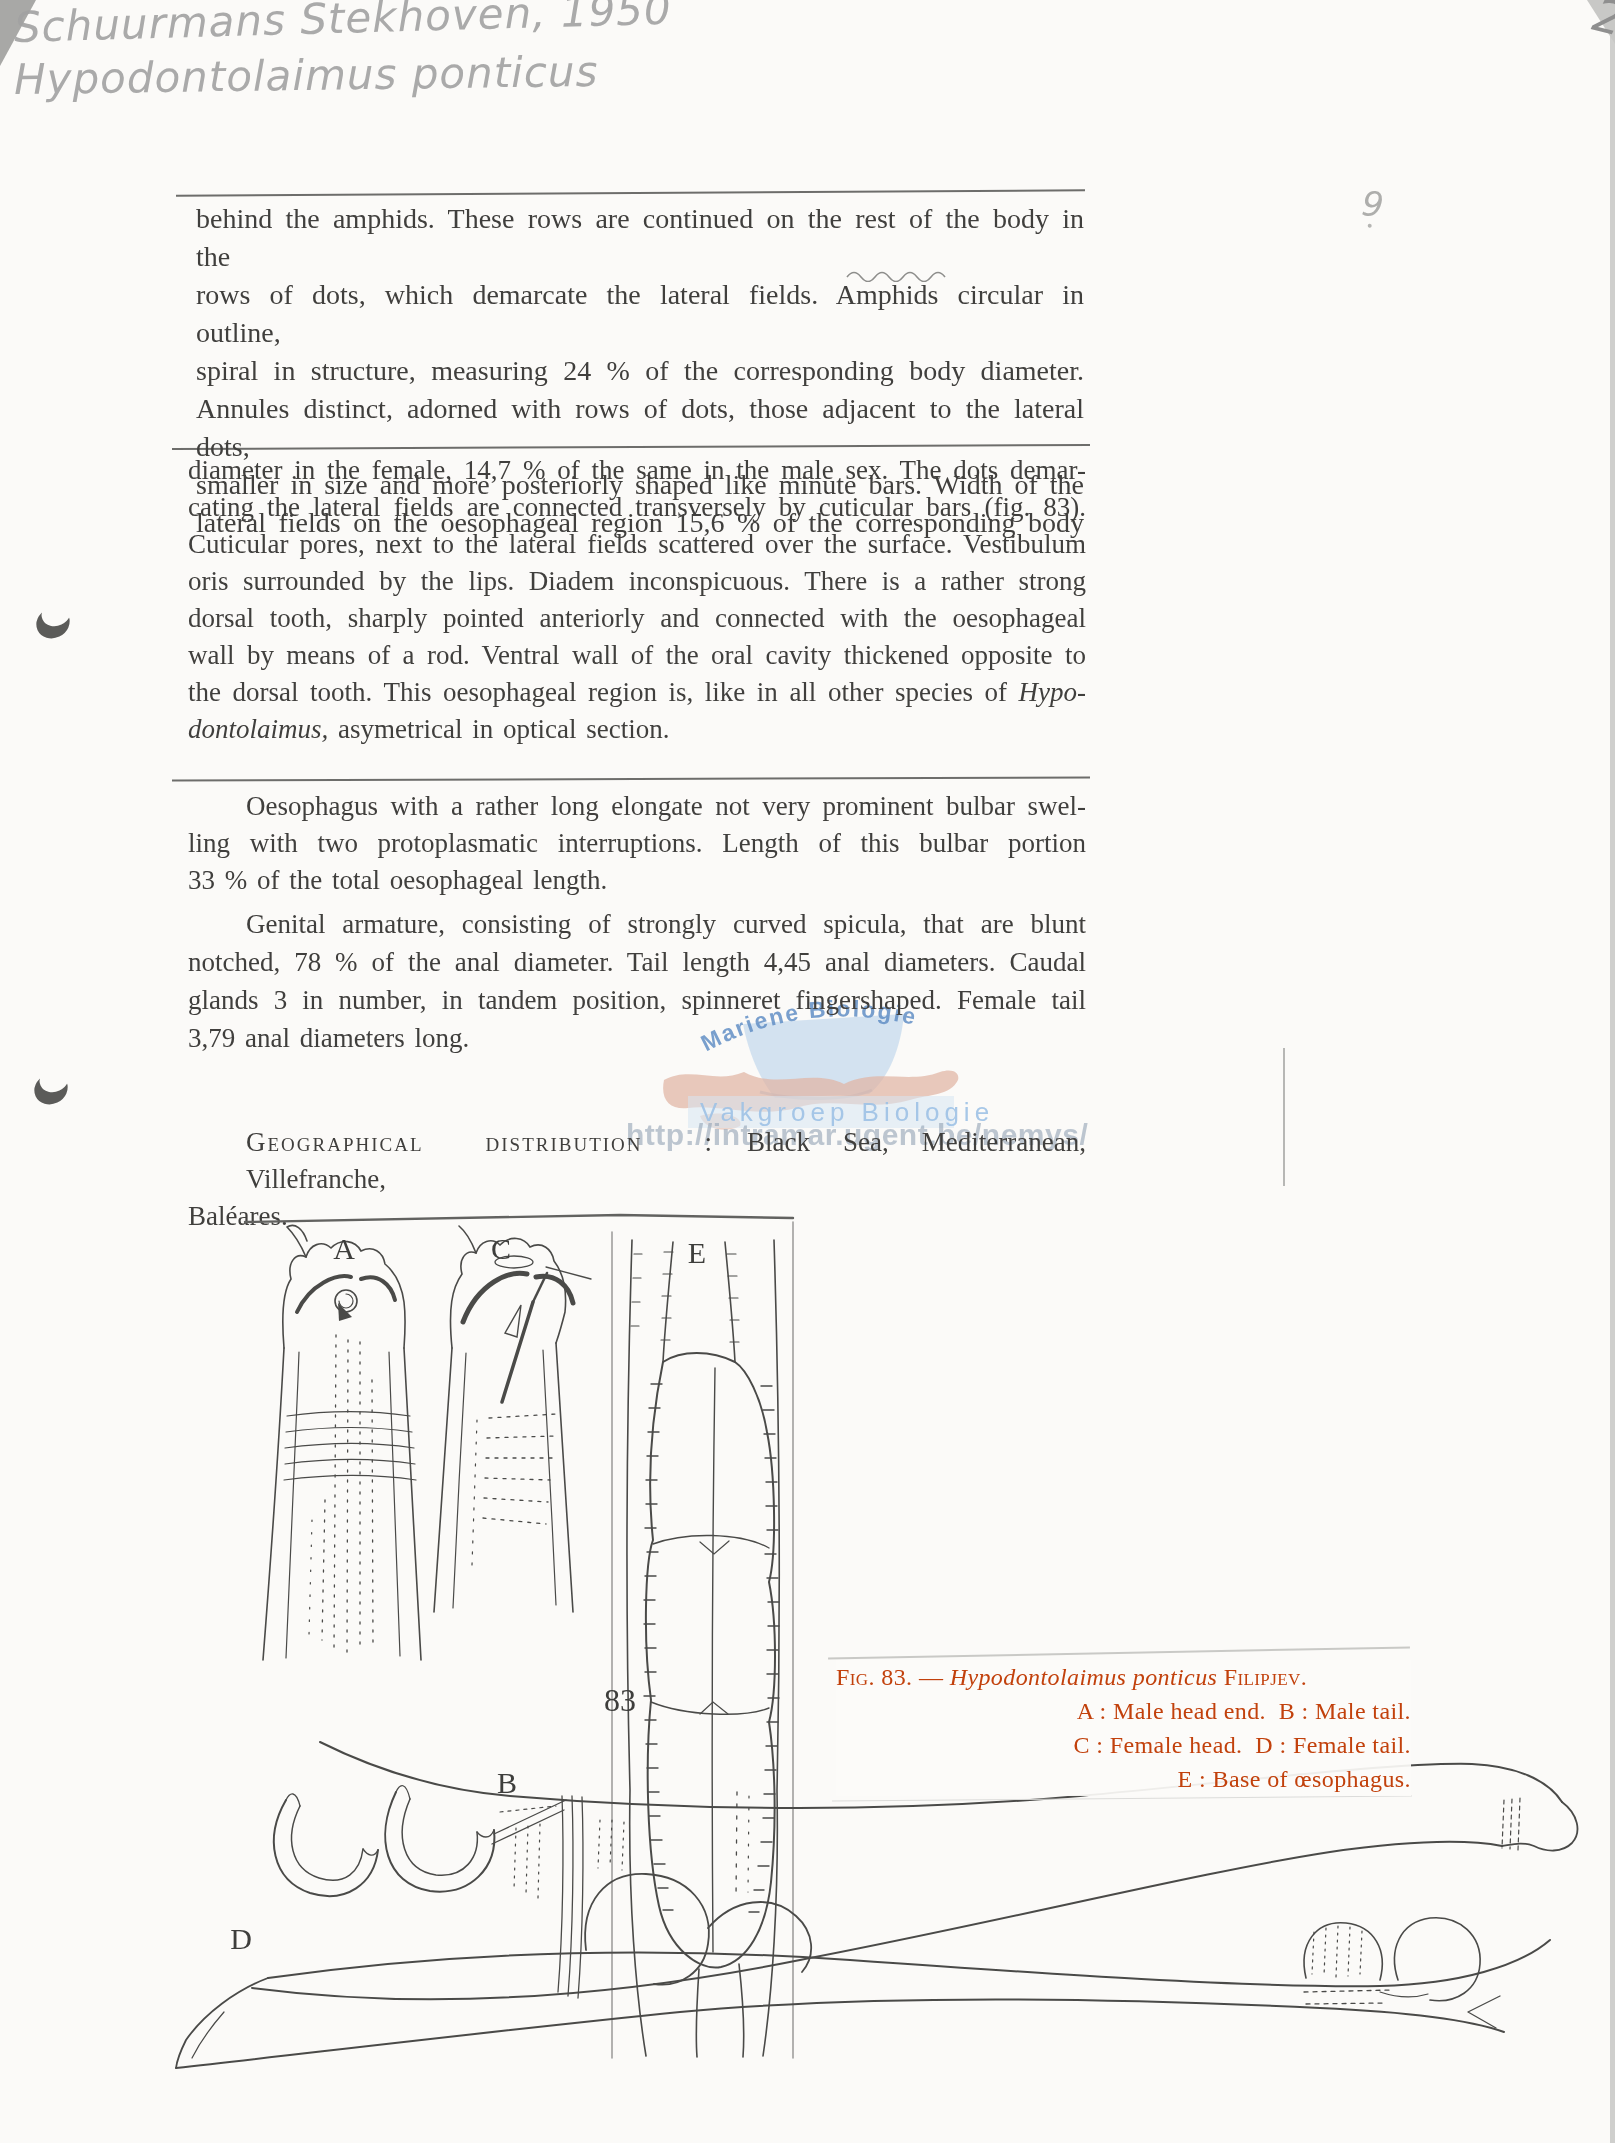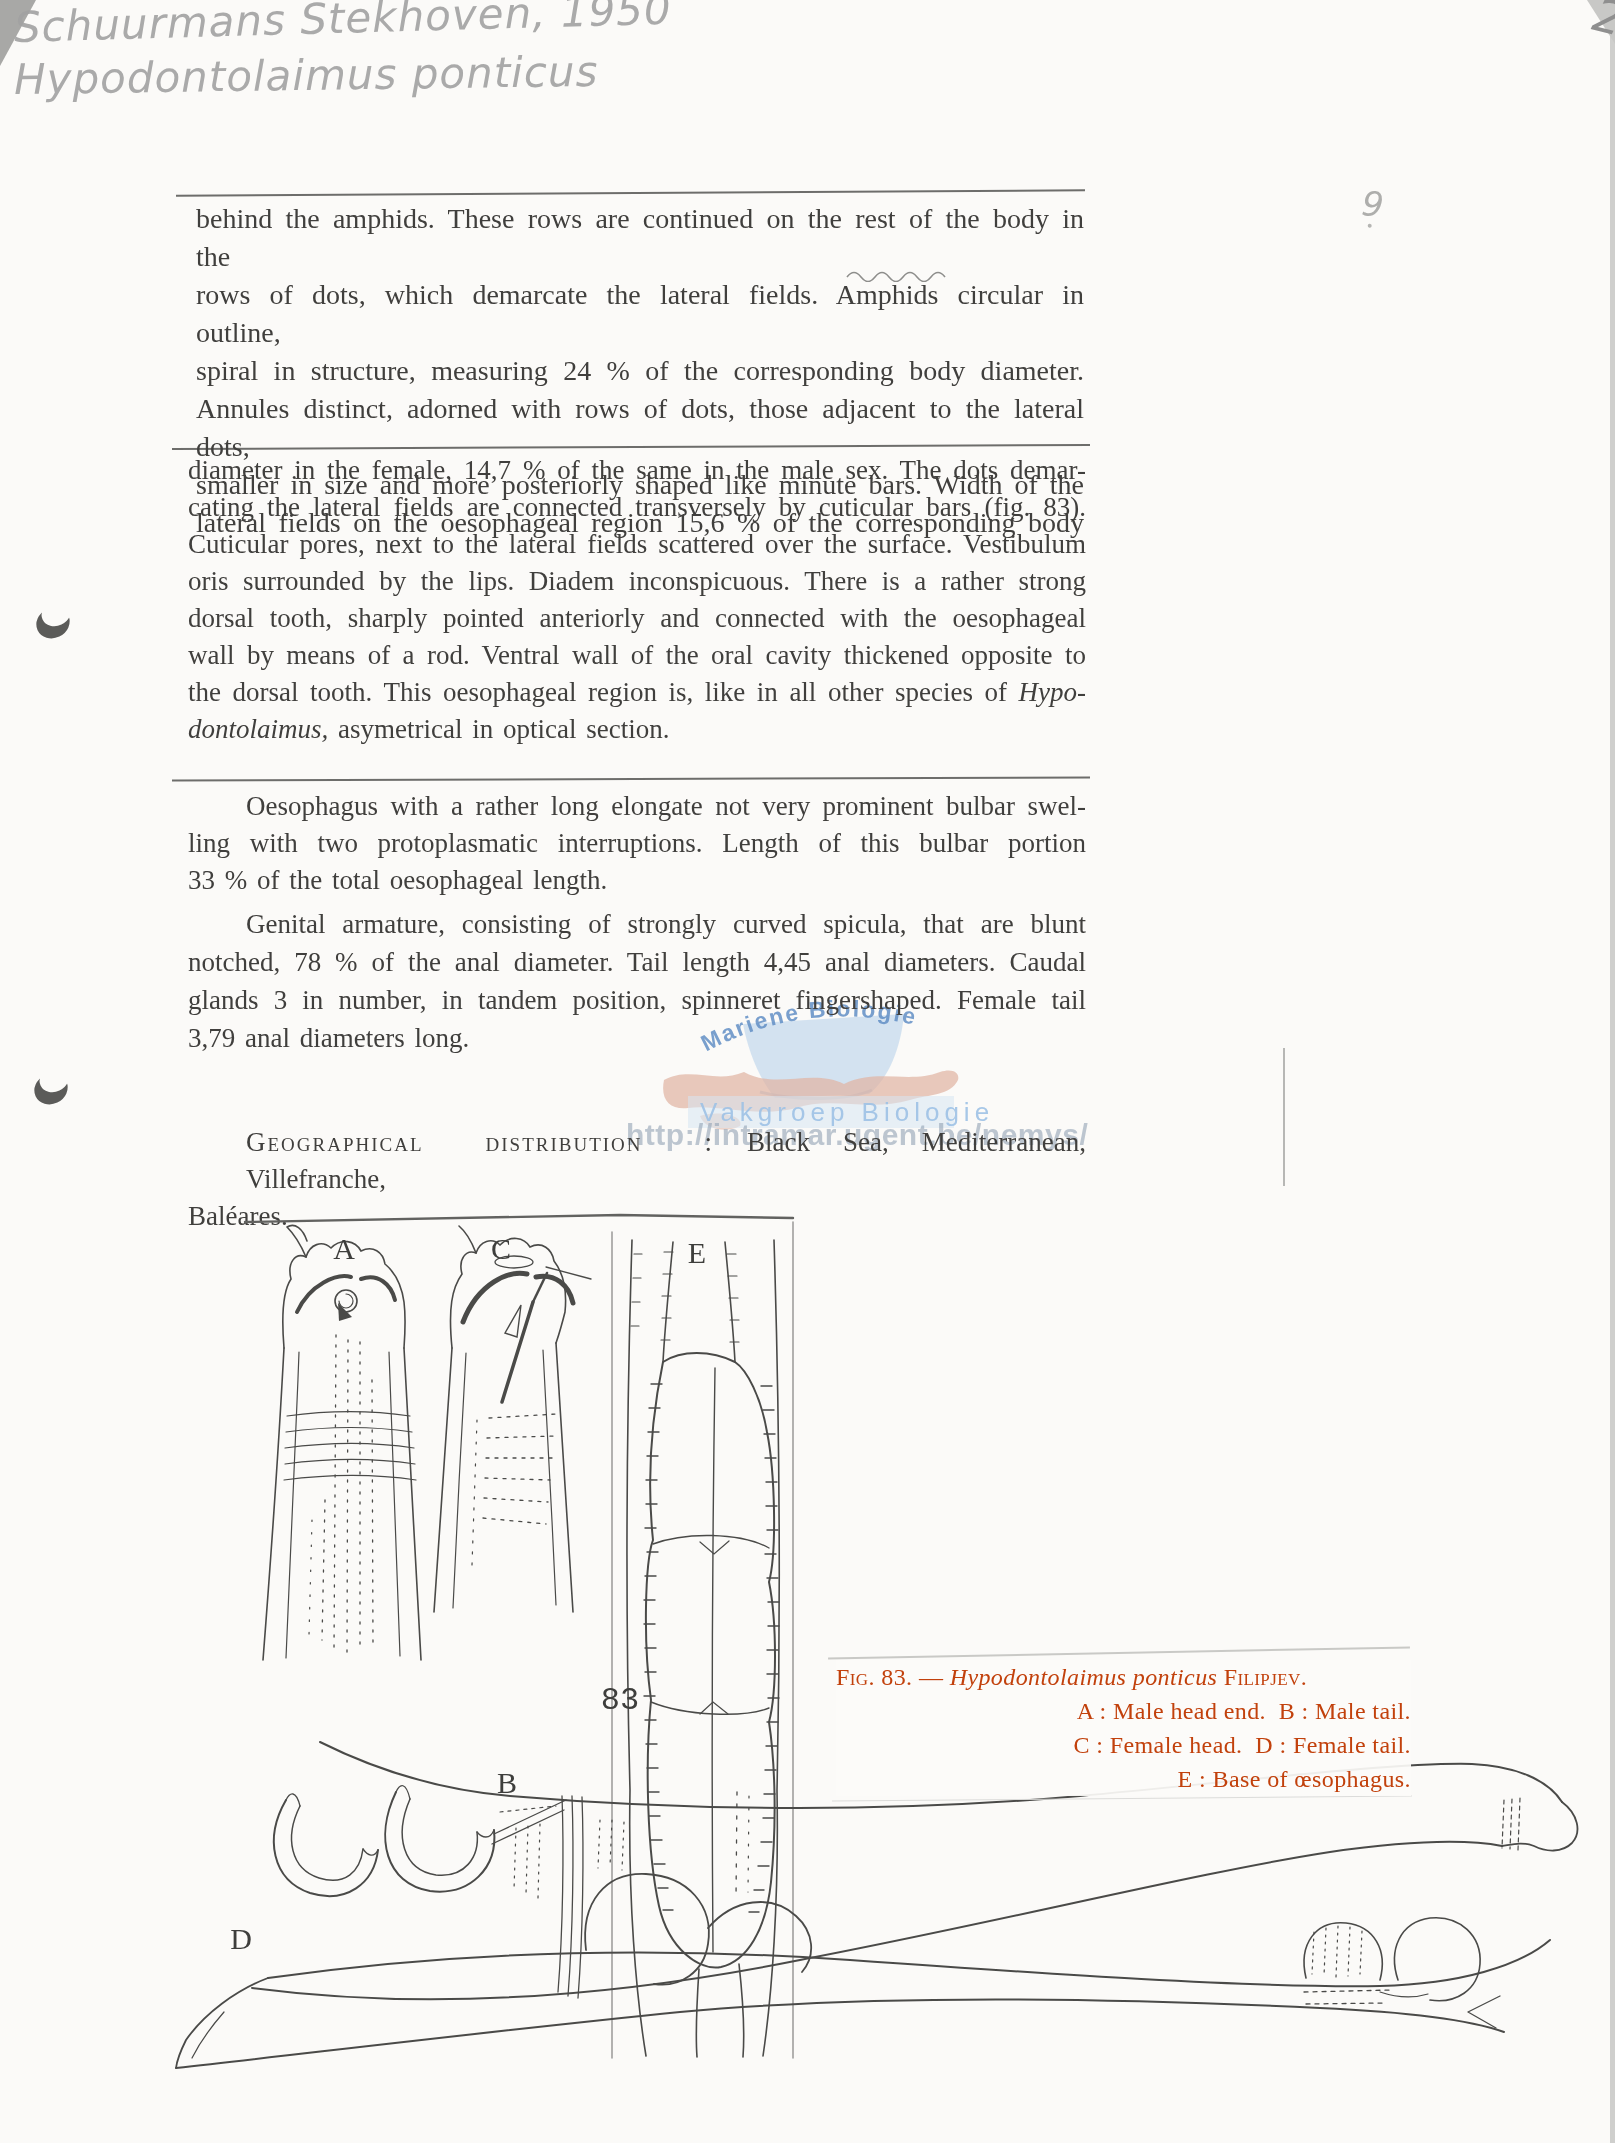--- a/index.html
+++ b/index.html
@@ -50,21 +50,21 @@
   .vstroke{position:absolute;left:1283px;top:1048px;width:2px;height:138px;background:#9a9a98;opacity:.7;z-index:2;}
   
   .wm-svg{position:absolute;left:600px;top:975px;z-index:1;}
   .wm-url{position:absolute;left:626px;top:1118px;z-index:1;
     font-family:"Liberation Sans","DejaVu Sans",sans-serif;font-weight:bold;font-size:30px;
     letter-spacing:.5px;color:rgba(148,164,182,.62);}
   
   .fig-svg{position:absolute;left:150px;top:1185px;z-index:2;}
   .fig-label{position:absolute;z-index:3;font-size:30px;color:#3e3e3c;transform:translate(-50%,0);}
   .fl-a{left:344px;top:1232px;} .fl-c{left:501px;top:1232px;} .fl-e{left:697px;top:1236px;}
-  .fl-n{left:620px;top:1682px;font-size:32px;font-family:Liberation Mono, monospace;} .fl-b{left:507px;top:1766px;} .fl-d{left:241px;top:1922px;}
+  .fl-n{left:620px;top:1682px;font-size:32px;} .fl-b{left:507px;top:1766px;} .fl-d{left:241px;top:1922px;}
   .cap-edge-top{position:absolute;left:828px;top:1652px;width:582px;height:2px;background:#c9c9c6;transform:rotate(-1.1deg);z-index:3;}
   .cap-edge-bot{position:absolute;left:832px;top:1798px;width:580px;height:1px;background:#dcdcda;transform:rotate(-0.5deg);z-index:3;}
   .caption{position:absolute;left:836px;top:1660px;width:575px;z-index:3;background:rgba(252,251,249,.92);
     font-size:24px;line-height:34px;color:#c2410c;letter-spacing:.4px;}
   .caption .c1{text-align:left;}
   .caption .cc{text-align:right;white-space:pre-wrap;}
   .scaps{font-variant:small-caps;}
 </style>
 </head>
 <body>

